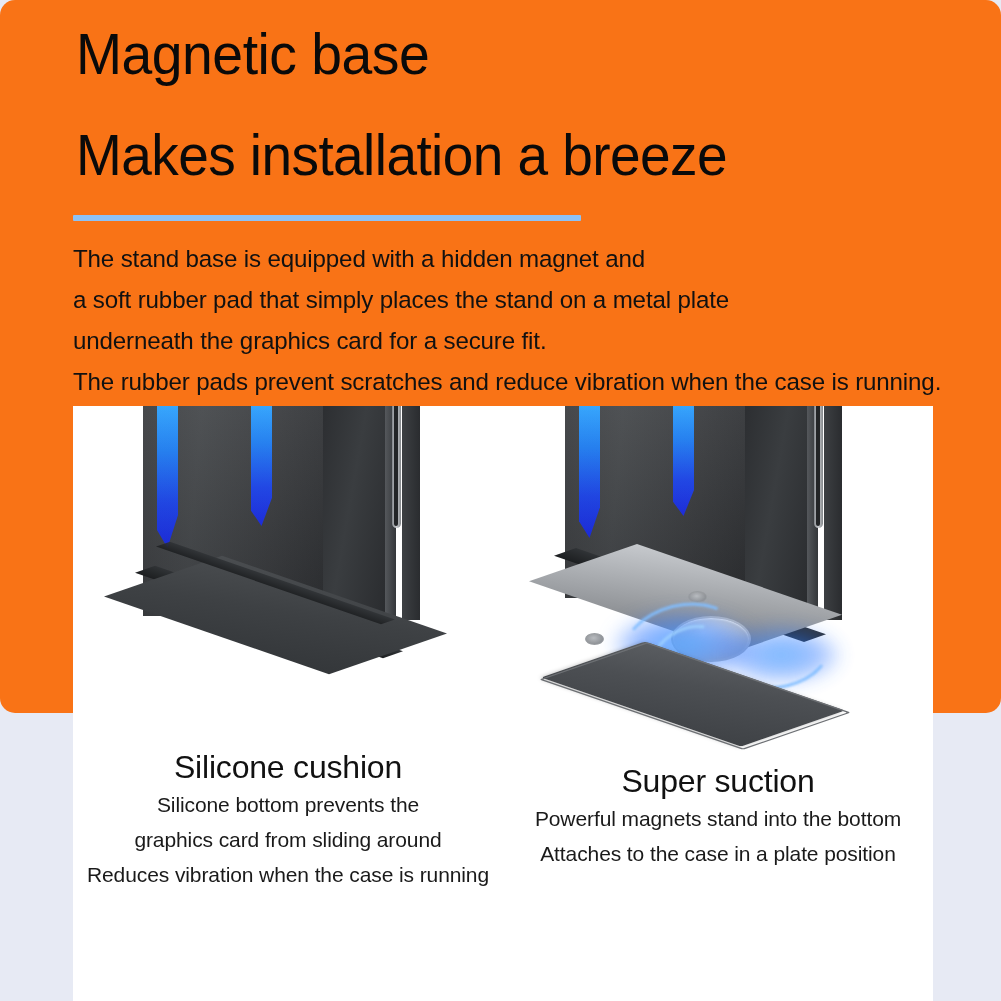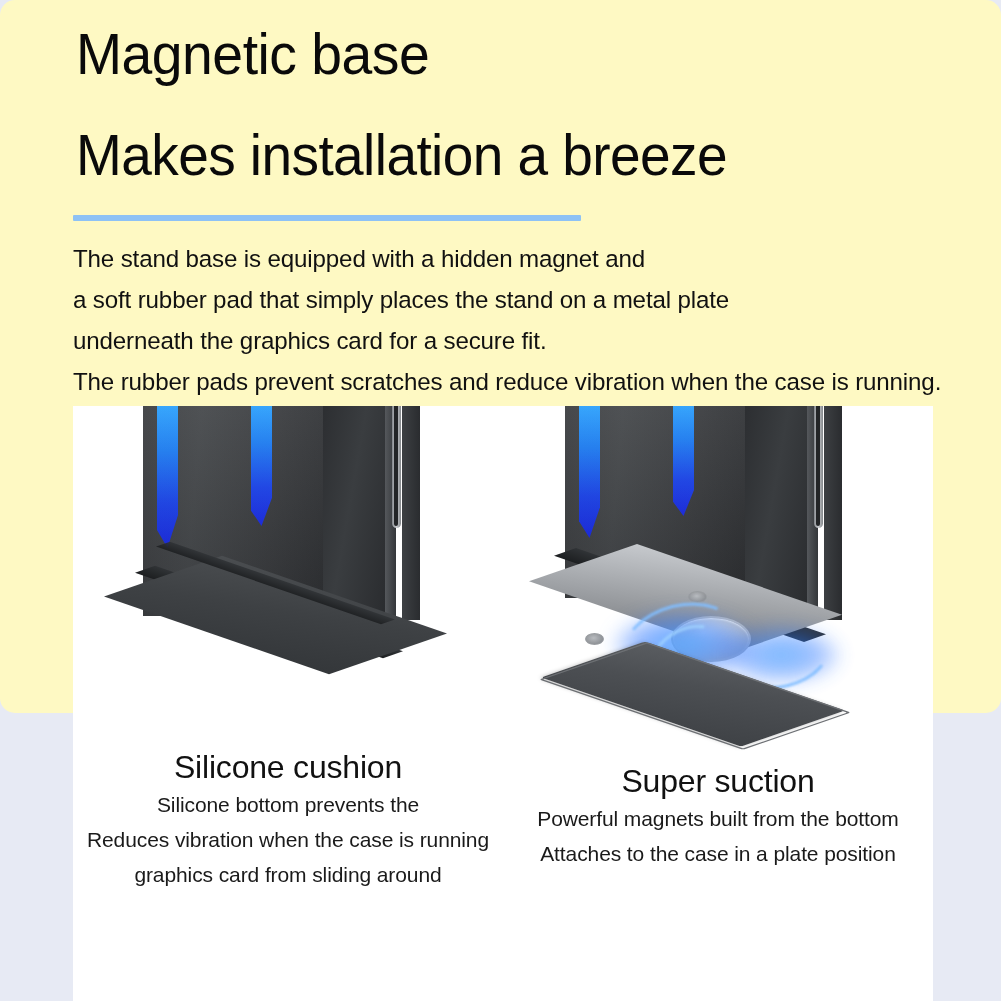--- a/index.html
+++ b/index.html
@@ -12,21 +12,21 @@
     height: 1001px;
     overflow: hidden;
     background: #e7eaf4;
     font-family: "Liberation Sans", sans-serif;
     -webkit-font-smoothing: antialiased;
   }
   .page {
     position: relative;
     width: 1001px;
     height: 713px;
-    background: #fef9c3;
+    background: #f97316;
     border-radius: 15px;
   }
 
   
   .heading-block {
     position: absolute;
     left: 76px;
     top: 18px;
     width: 860px;
   }
@@ -323,27 +323,27 @@
       <div class="arc" style="left:146px; top:222px; width:70px; height:46px; transform:rotate(-28deg); border-color:rgba(160,210,255,0.85) transparent transparent transparent;"></div>
 
       <div class="plate" style="left:90px; top:236px;"></div>
       <div class="plate-rim" style="left:90px; top:236px;"></div>
     </div>
 
     <div class="caption" style="left:0px; top:341px; width:430px;">
       <div class="caption-title">Silicone cushion</div>
       <div class="caption-lines">
         <div class="caption-line">Silicone bottom prevents the</div>
+        <div class="caption-line">graphics card from sliding around</div>
         <div class="caption-line">Reduces vibration when the case is running</div>
-        <div class="caption-line">graphics card from sliding around</div>
       </div>
     </div>
 
     <div class="caption" style="left:430px; top:355px; width:430px;text-align:center;">
       <div class="caption-title">Super suction</div>
       <div class="caption-lines">
-        <div class="caption-line">Powerful magnets built from the bottom</div>
+        <div class="caption-line">Powerful magnets stand into the bottom</div>
         <div class="caption-line">Attaches to the case in a plate position</div>
       </div>
     </div>
 
   </div>
 </div>
 
 </body></html>

